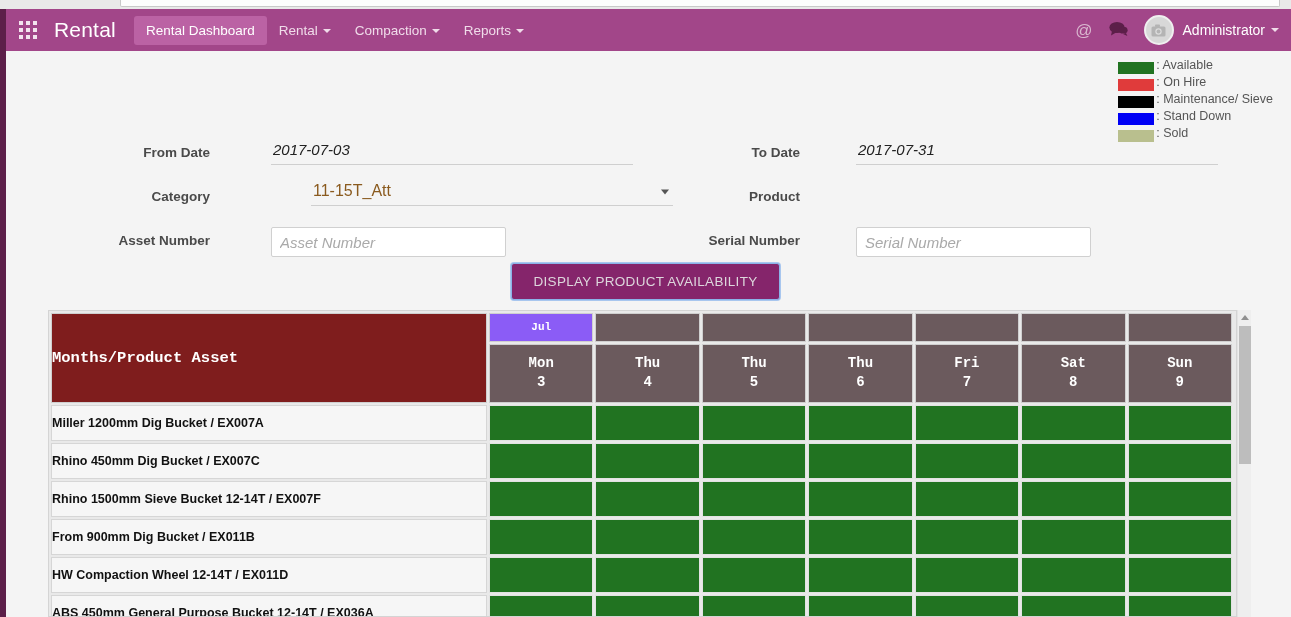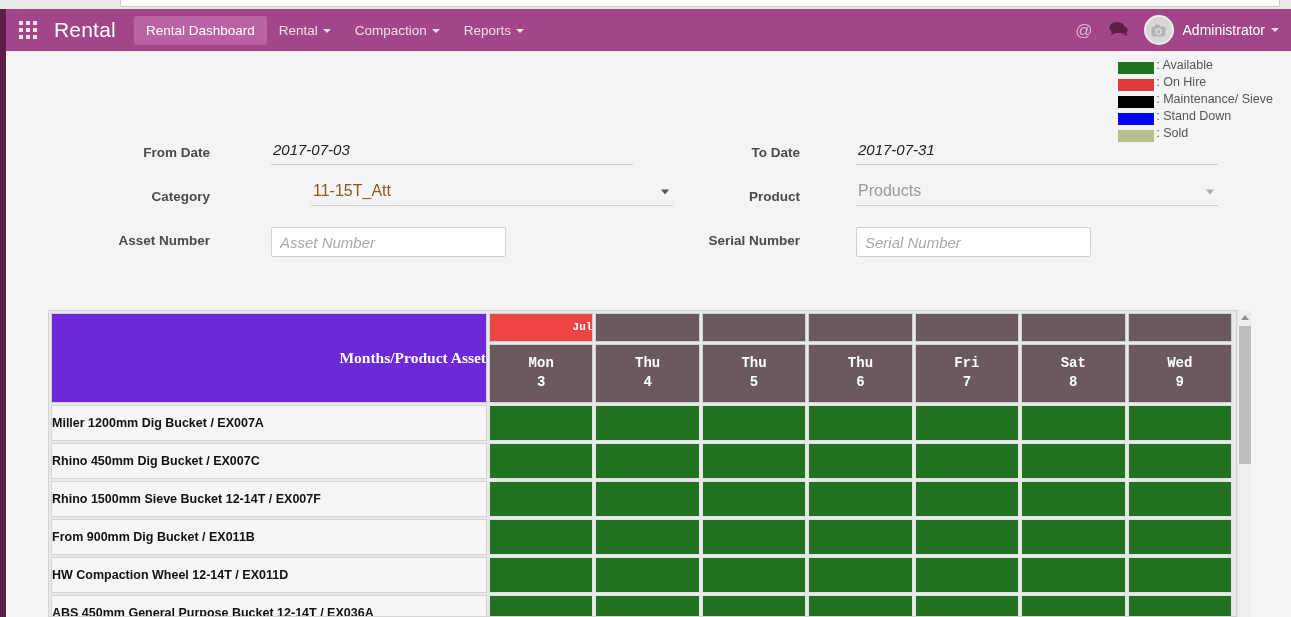--- a/index.html
+++ b/index.html
@@ -229,38 +229,38 @@
   }
   table.grid {
     border-collapse: separate;
     border-spacing: 2px;
     width: 1185px;
     table-layout: fixed;
     margin: 0;
   }
   table.grid th, table.grid td { padding: 0; }
   th.corner {
-    background: #6d28d9;
+    background: #7f1d1d;
     color: #ffffff;
-    font-family: Liberation Serif, serif;
+    font-family: Liberation Mono, monospace;
     font-weight: bold;
     font-size: 15.5px;
-    text-align: right;
+    text-align: left;
     vertical-align: middle;
     width: 434px;
     height: 88px;
     border: 1px solid #cfcfcf;
   }
   th.month {
-    background: #ef4444;
+    background: #8b5cf6;
     color: #ffffff;
     font-family: "Liberation Mono", monospace;
     font-weight: bold;
     font-size: 11px;
-    text-align: right;
+    text-align: center;
     vertical-align: middle;
     padding-left: 8px;
     height: 26px;
     border: 1px solid #cfcfcf;
   }
   th.monthblank {
     background: #6b5a5d;
     border: 1px solid #cfcfcf;
     height: 26px;
   }
@@ -422,41 +422,38 @@
     <div class="form-row">
       <div class="fld-label" style="left:100px; top:10px; width:110px;">Category</div>
       <div class="fld" style="left:271px; top:2px; width:362px;margin-left:40px;">
         <div class="fld-select">
           <span>11-15T_Att</span>
           <span class="sel-caret"></span>
         </div>
       </div>
 
       <div class="fld-label" style="left:690px; top:10px; width:110px;">Product</div>
-      <div class="fld" style="left:856px; top:2px; width:362px;">
-        <div class="fld-select muted">
-          <span>Products</span>
-          <span class="sel-caret light"></span>
-        </div>
-      </div>
     </div>
 
     <div class="form-row">
       <div class="fld-label" style="left:100px; top:10px; width:110px;">Asset Number</div>
       <div class="fld" style="left:271px; top:7px; width:235px; height:30px;">
         <input class="fld-box" type="text" placeholder="Asset Number" style="">
       </div>
 
       <div class="fld-label" style="left:690px; top:10px; width:110px;">Serial Number</div>
       <div class="fld" style="left:856px; top:7px; width:235px; height:30px;">
         <input class="fld-box" type="text" placeholder="Serial Number" style="">
       </div>
     </div>
   </div>
 
+  <div class="btn-wrap">
+    <button class="btn-display">DISPLAY PRODUCT AVAILABILITY</button>
+  </div>
 
   <div class="table-wrap">
     <div class="table-scroll">
       <table class="grid">
         <thead>
           <tr>
             <th class="corner" rowspan="2">Months/Product Asset</th>
             <th class="month">Jul</th>
             <th class="monthblank"></th>
             <th class="monthblank"></th>
@@ -484,21 +481,21 @@
             </th>
             <th class="day">
               <div>Fri</div>
               <div>7</div>
             </th>
             <th class="day">
               <div>Sat</div>
               <div>8</div>
             </th>
             <th class="day">
-              <div>Wed</div>
+              <div>Sun</div>
               <div>9</div>
             </th>
           </tr>
         </thead>
         <tbody id="grid-body">
             <tr>
               <td class="assetname">Miller 1200mm Dig Bucket / EX007A</td>
               <td class="statuscell" style="background: rgb(33, 115, 33);"></td>
               <td class="statuscell" style="background: rgb(33, 115, 33);"></td>
               <td class="statuscell" style="background: rgb(33, 115, 33);"></td>

